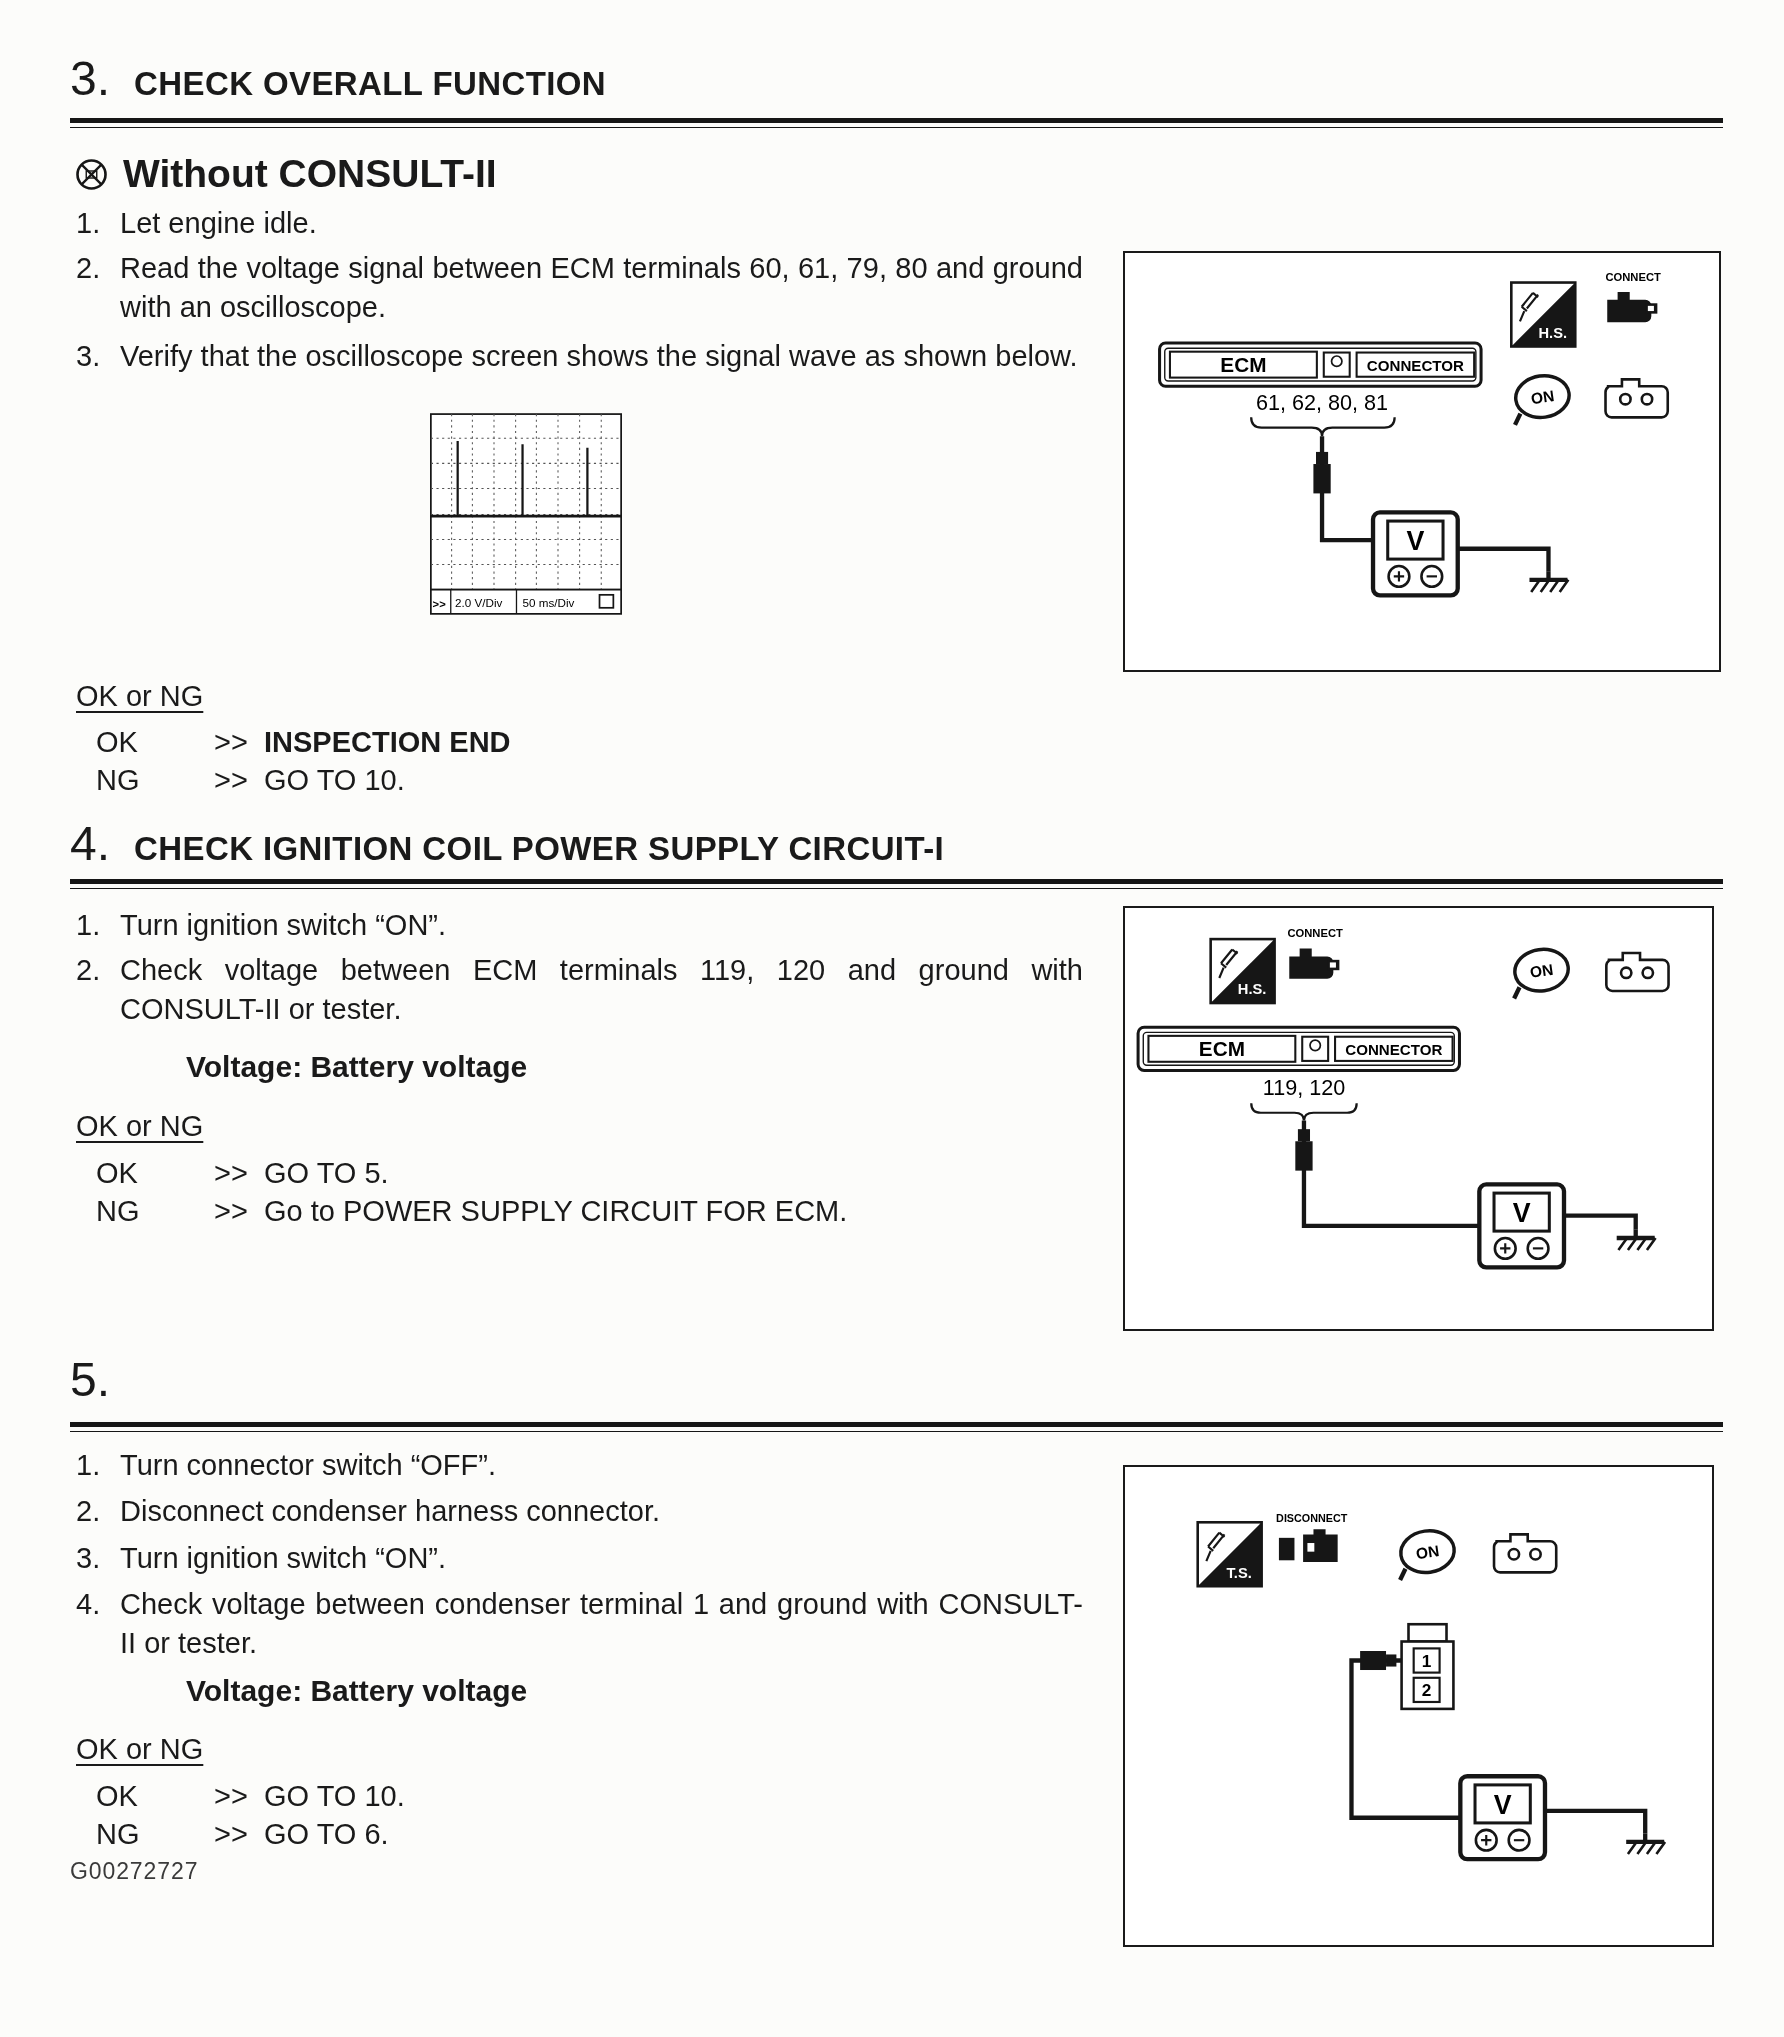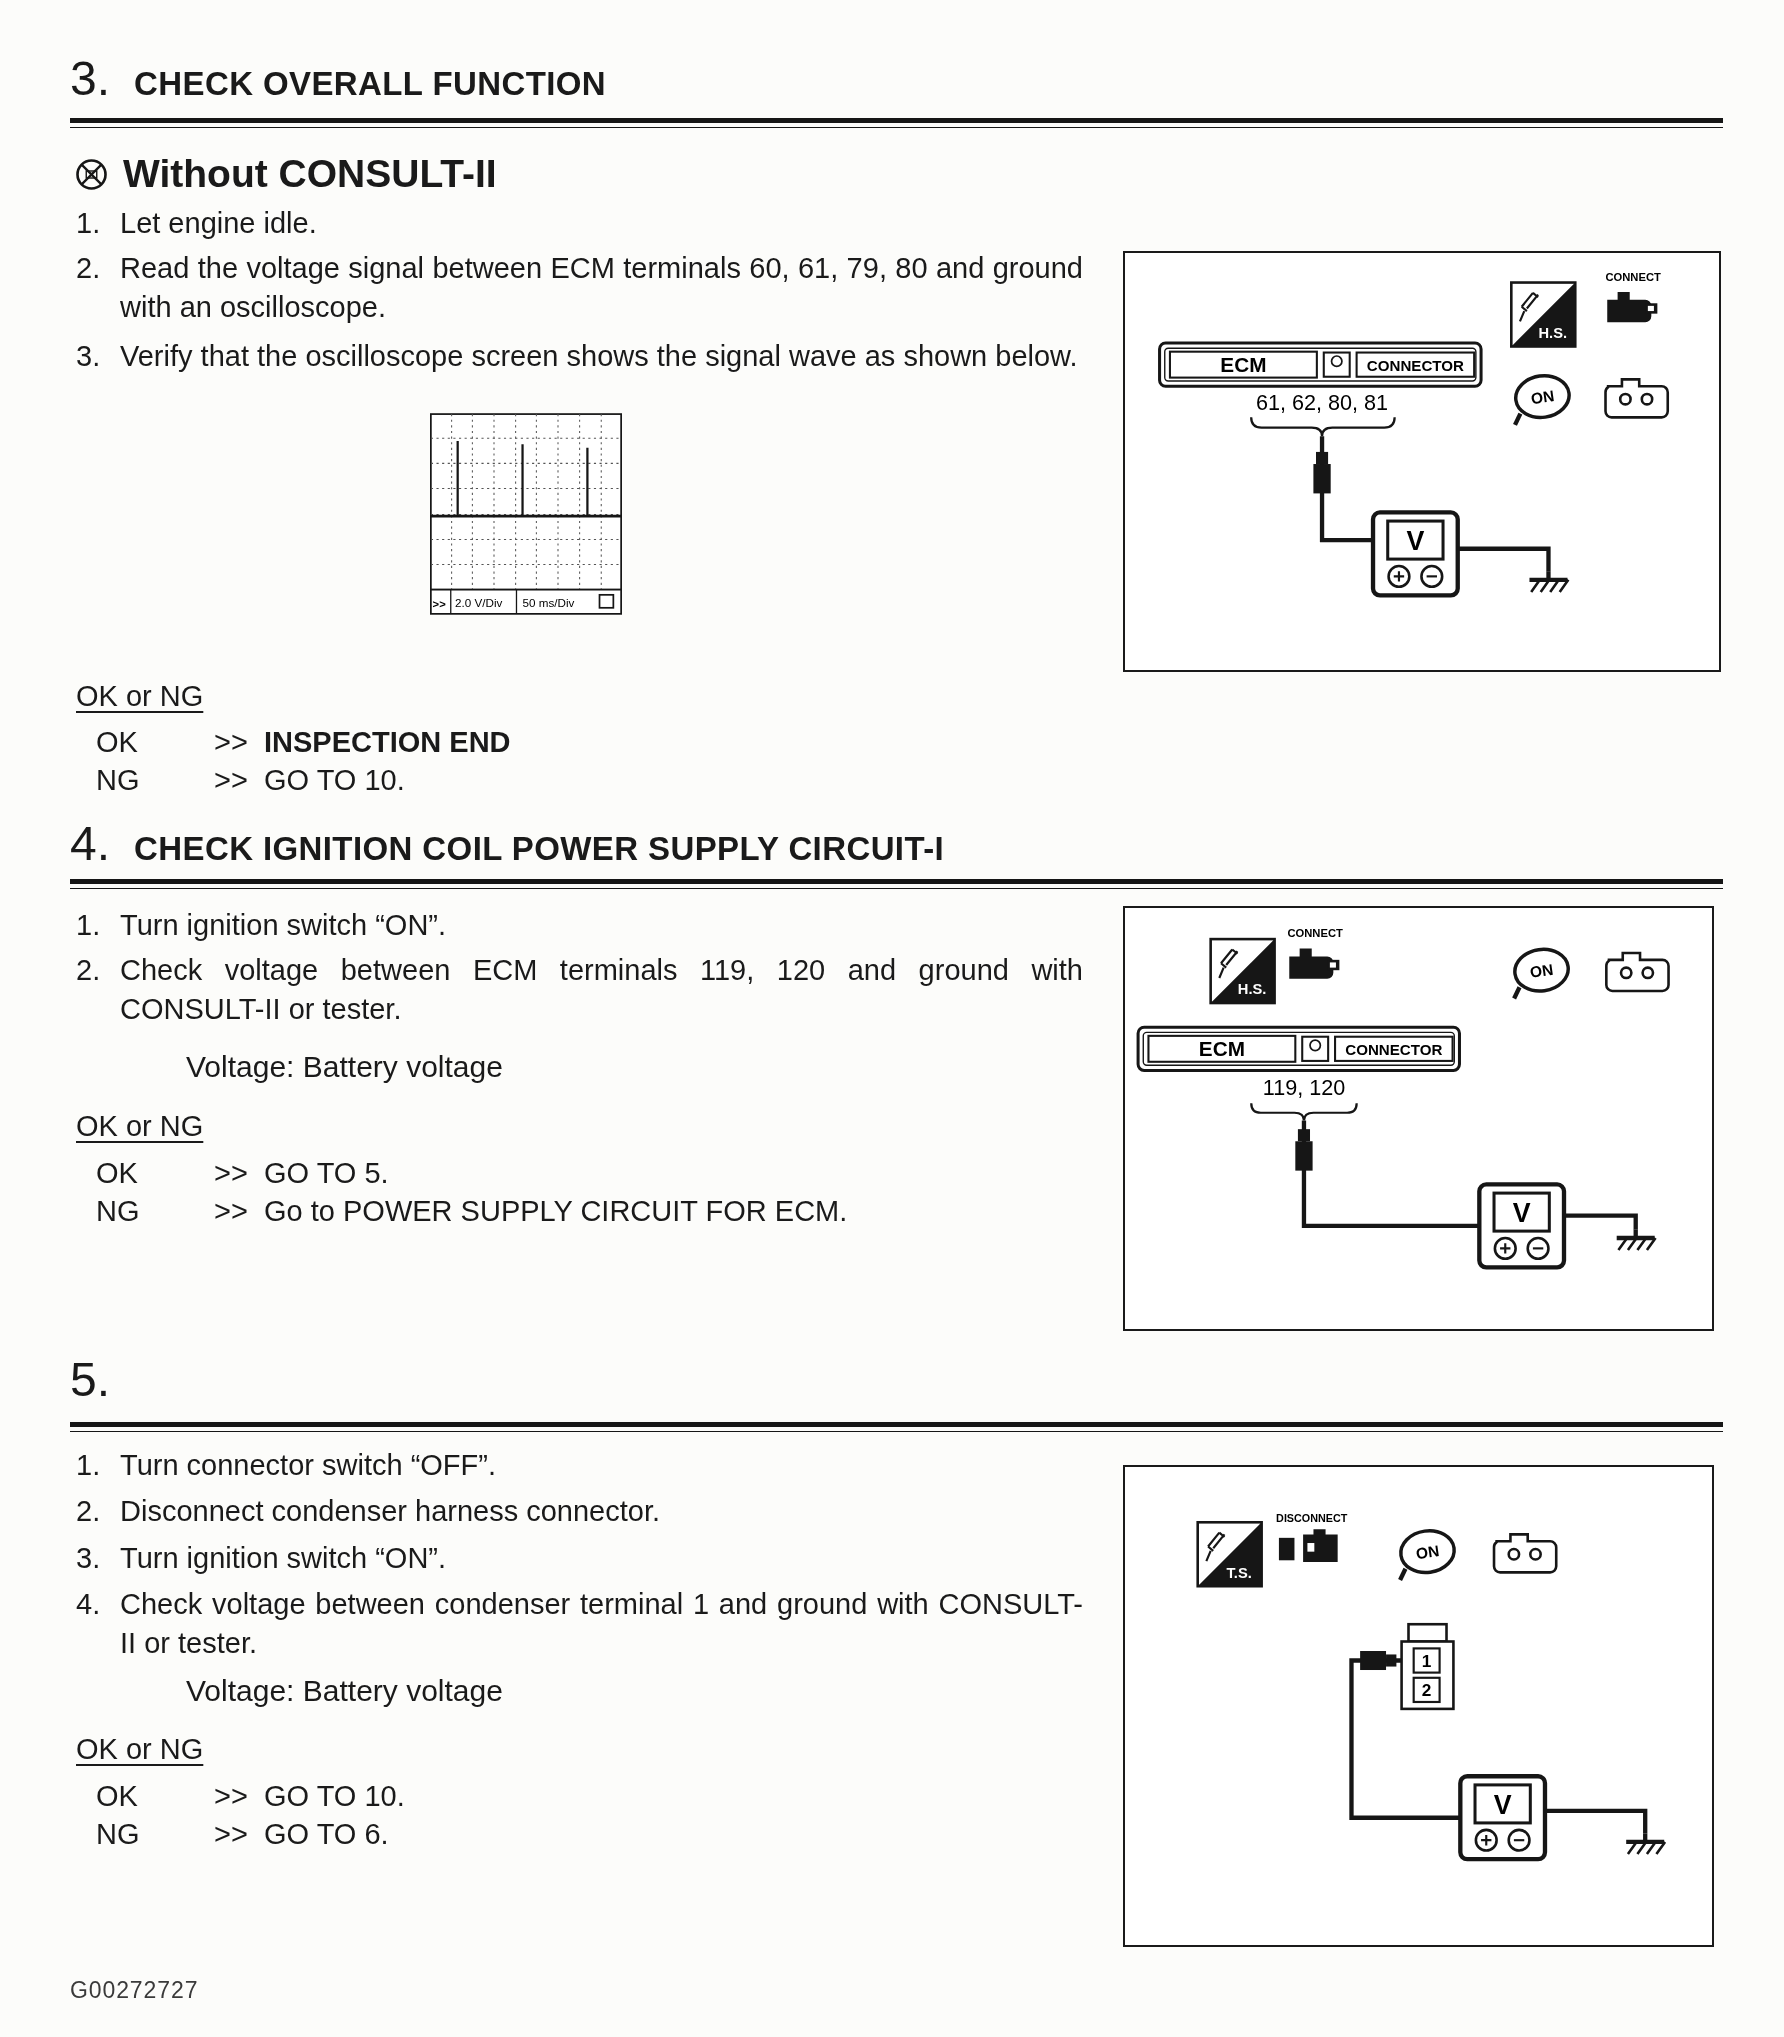--- a/index.html
+++ b/index.html
@@ -23,21 +23,21 @@
   .step-num { position:absolute; left:0; top:0; }
   .step-text { display:block; margin-left:44px; text-align:justify; }
 
   .okng { left:76px; font-size:29px; text-decoration:underline; text-underline-offset:5.2px; }
 
   .result { left:96px; display:flex; font-size:29px;justify-content:space-between; }
   .res-state { width:118px; }
   .res-arrow { width:50px; }
   .strong { font-weight:700; }
 
-  .voltage { left:186px; font-size:30px; font-weight:400; }
+  .voltage { left:186px; font-size:30px; font-weight:700; }
 
   .dbox { border:2.6px solid #1a1a1a; background:#fff; }
 
   .footer { font-size:23px; letter-spacing:0.9px; color:#3a3a3a; }
 
   svg { font-family:"Liberation Sans", sans-serif; display:block; }
 </style>
 </head>
 <body>
 
@@ -358,16 +358,16 @@
 
       <path d="M486,398 H602 V424" fill="none" stroke="#161616" stroke-width="5"></path>
       <g transform="translate(602,424)" stroke="#161616" fill="none">
         <path d="M0,0 V10" stroke-width="5"></path>
         <path d="M-22,10 H22" stroke-width="5"></path>
         <path d="M-20,24 L-10,10 M-9,24 L1,10 M2,24 L12,10 M13,24 L23,10" stroke-width="3"></path>
       </g>
     </svg>
   </div>
 
-  <div class="footer abs" style="left:70px;top:1977px">G00272727</div>
+  <div class="footer abs" style="left:70px;top:1858px">G00272727</div>
 
 </div>
 
 
 </body></html>

